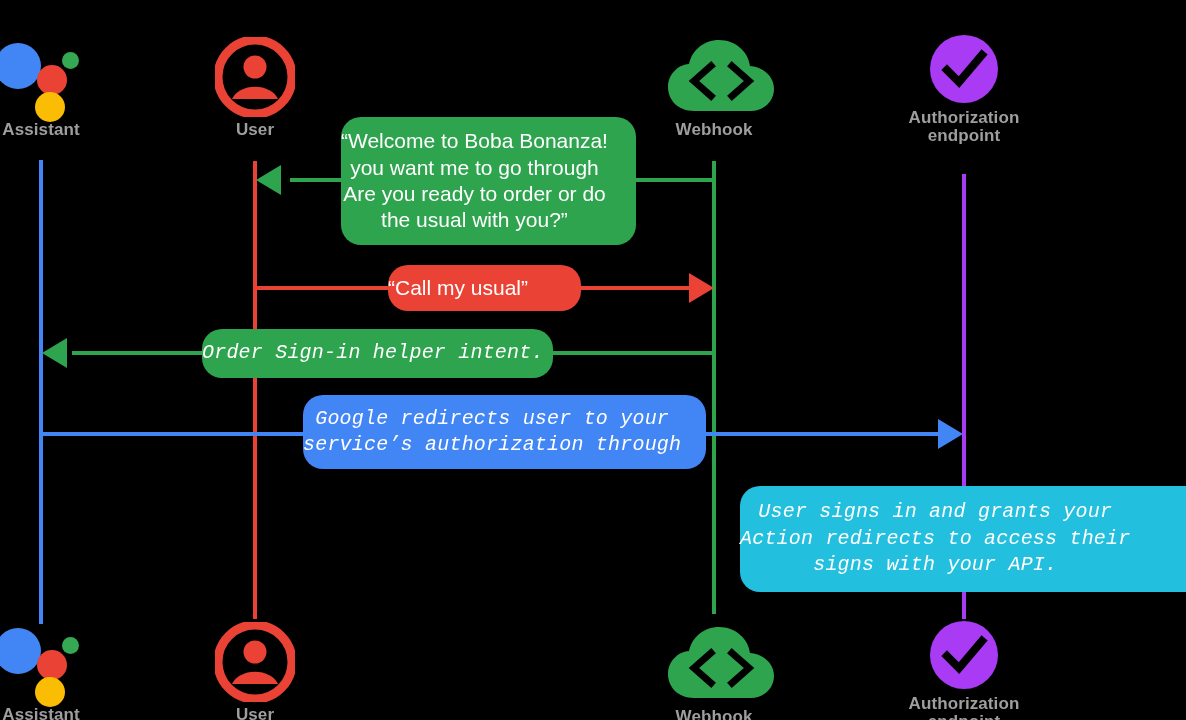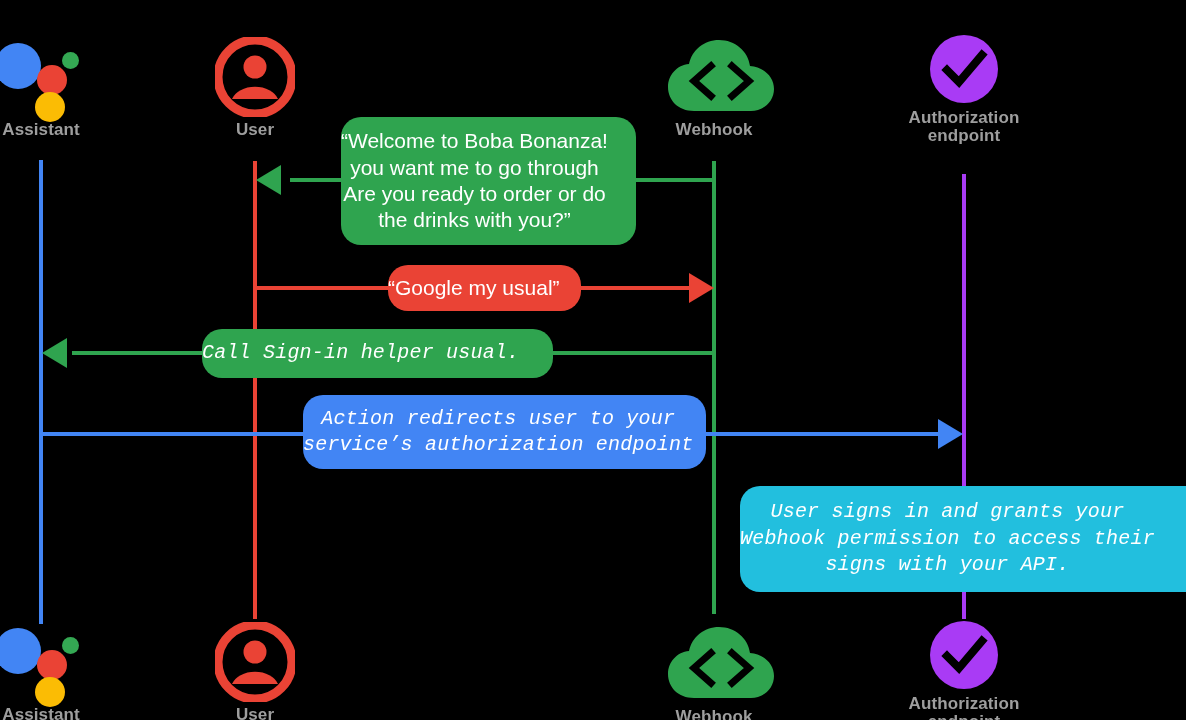--- a/index.html
+++ b/index.html
@@ -155,49 +155,49 @@
     </div>
   </div>
 
   <div class="msg-line" style="left:290px; top:149px; width:424px; background:#2FA44F;"></div>
   <div class="arrow-head arrow-left" style="left:256px; top:136px; color:#2FA44F;"></div>
   <div class="bubble bubble-sans" style="left:341px; top:88px; width:295px; height:128px; background:#2FA44F;">
     <div>
       <div>“Welcome to Boba Bonanza!</div>
       <div>you want me to go through</div>
       <div>Are you ready to order or do</div>
-      <div>the drinks with you?”</div>
+      <div>the usual with you?”</div>
     </div>
   </div>
 
   <div class="msg-line" style="left:255px; top:257px; width:435px; background:#EA4335;"></div>
   <div class="arrow-head arrow-right" style="left:689px; top:244px; color:#EA4335;"></div>
   <div class="bubble bubble-sans" style="left:388px; top:236px; width:193px; height:46px; background:#EA4335;">
-    <div>“Google my usual”</div>
+    <div>“Call my usual”</div>
   </div>
 
   <div class="msg-line" style="left:72px; top:322px; width:642px; background:#2FA44F;"></div>
   <div class="arrow-head arrow-left" style="left:42px; top:309px; color:#2FA44F;"></div>
   <div class="bubble bubble-mono" style="left:202px; top:300px; width:351px; height:49px; background:#2FA44F;">
-    <div>Call Sign-in helper usual.</div>
+    <div>Order Sign-in helper intent.</div>
   </div>
 
   <div class="msg-line" style="left:41px; top:403px; width:898px; background:#4285F4;"></div>
   <div class="arrow-head arrow-right" style="left:938px; top:390px; color:#4285F4;"></div>
   <div class="bubble bubble-mono" style="left:303px; top:366px; width:403px; height:74px; background:#4285F4;">
     <div>
-      <div>Action redirects user to your</div>
-      <div>service’s authorization endpoint</div>
+      <div>Google redirects user to your</div>
+      <div>service’s authorization through</div>
     </div>
   </div>
 
   <div class="bubble bubble-mono" style="left:740px; top:457px; width:526px; height:106px; background:#22BFDE;">
     <div>
       <div>User signs in and grants your</div>
-      <div>Webhook permission to access their</div>
+      <div>Action redirects to access their</div>
       <div>signs with your API.</div>
     </div>
   </div>
 
   <div class="actor" style="left:-54px; top:593px;">
     <div class="actor-icon">
       <span class="ga-dot ga-blue"></span>
       <span class="ga-dot ga-red"></span>
       <span class="ga-dot ga-green"></span>
       <span class="ga-dot ga-yellow"></span>

